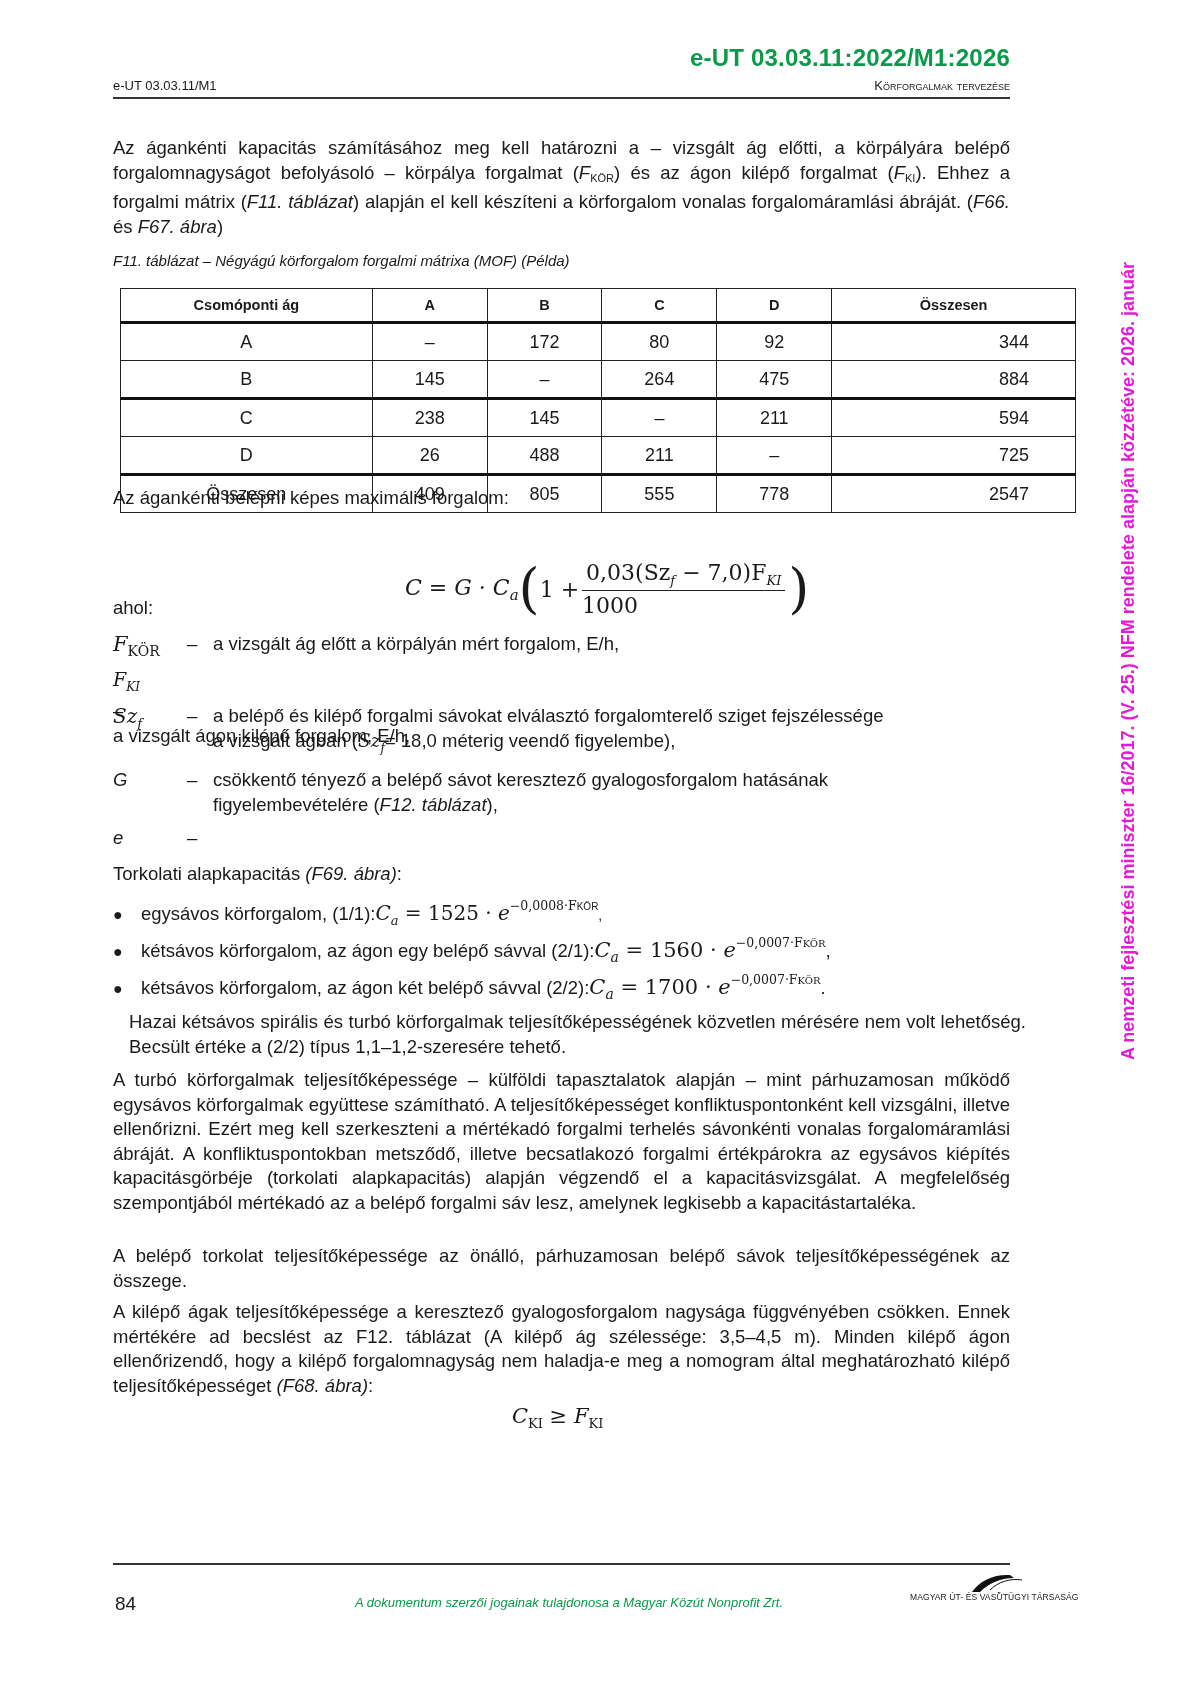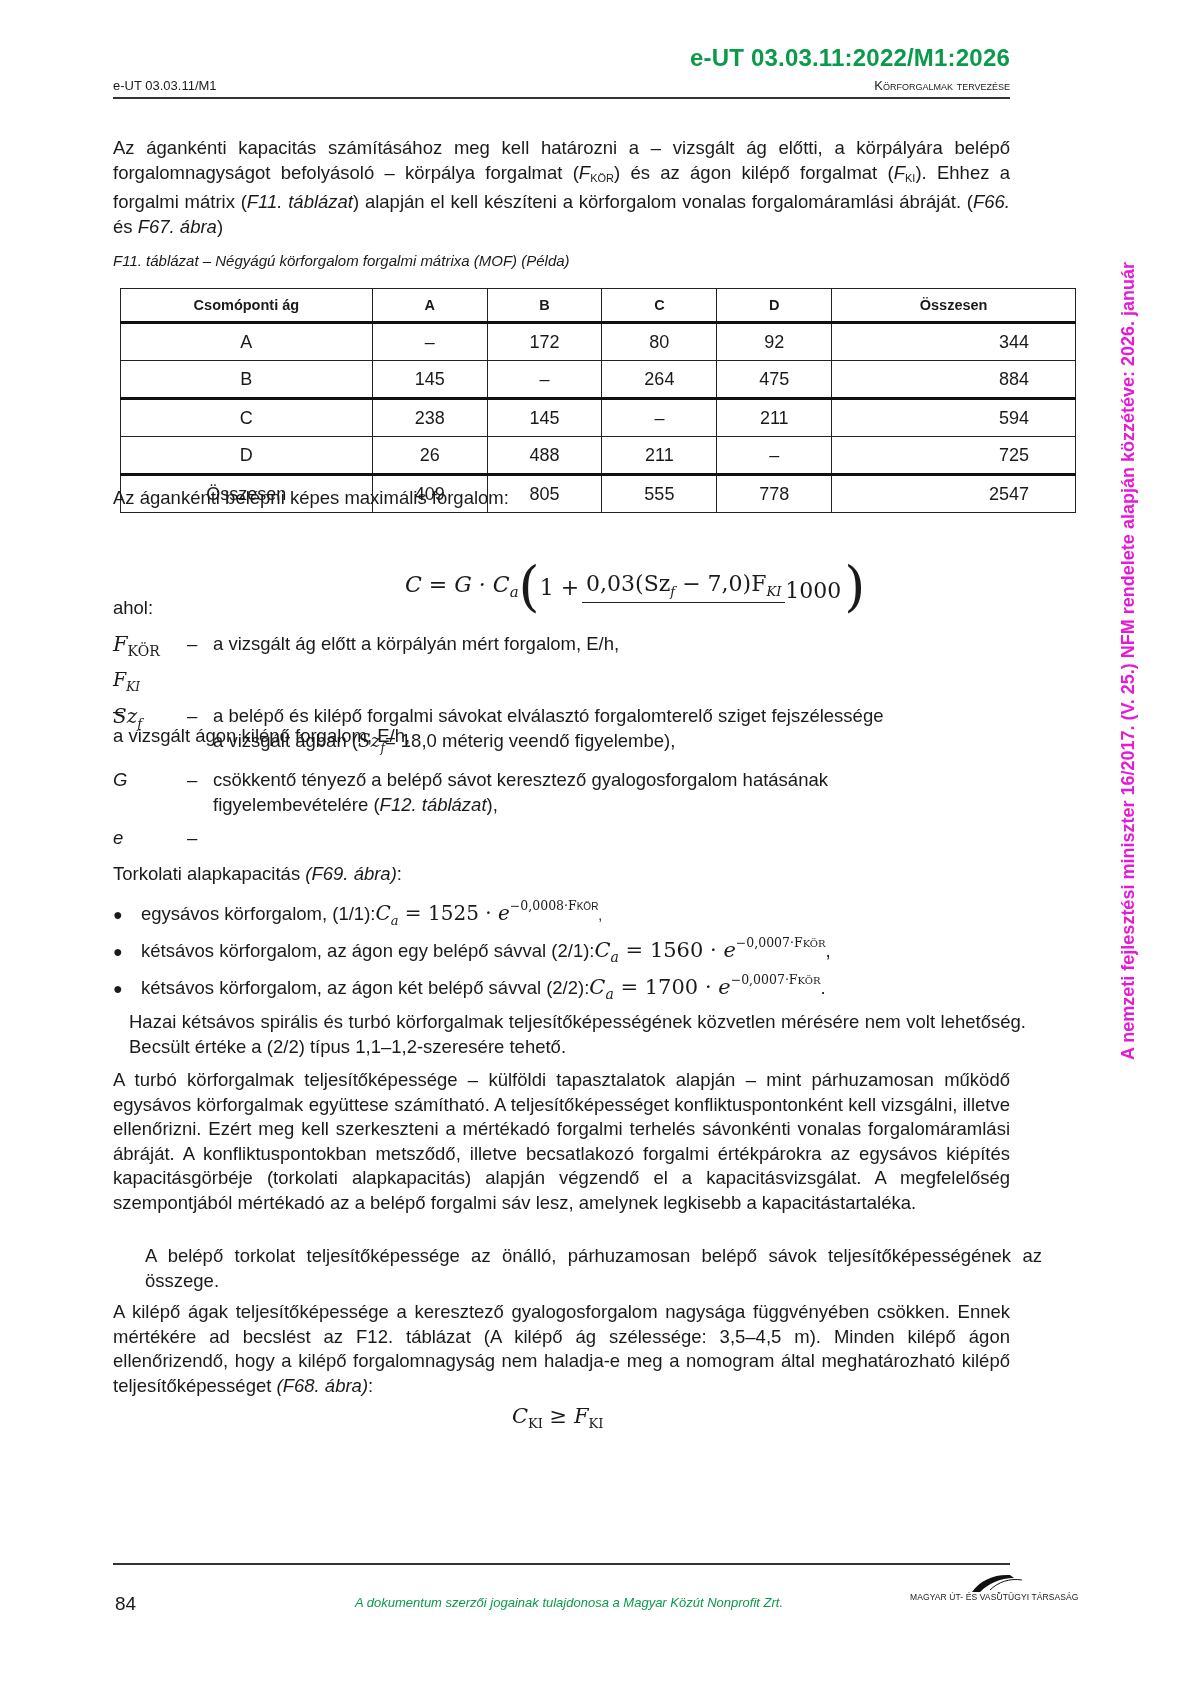--- a/index.html
+++ b/index.html
@@ -15,21 +15,21 @@
   sub.s { font-size:11px; vertical-align:-3px; }
   .caption { left:113px; top:252px; font-size:15px; font-style:italic; }
   table.mof { position:absolute; left:120px; top:288px; width:956px; border-collapse:collapse; font-size:18px; }
   table.mof td, table.mof th { border:1px solid #222; text-align:center; height:36px; padding:0; }
   table.mof th { font-size:14.5px; font-weight:bold; height:32px; }
   table.mof tr.thick-top td { border-top:3px solid #111; }
   table.mof td.num { text-align:right; padding-right:46px; }
   .math { font-family:"DejaVu Serif", serif; font-style:italic; }
   .mathr { font-family:"DejaVu Serif", serif; font-style:normal; }
   .formula { left:405px; top:560px; font-size:22px; display:flex; align-items:center; }
-  .frac { display:inline-flex; flex-direction:row; align-items:flex-end; margin:0 3px; }
+  .frac { display:inline-flex; flex-direction:column; align-items:flex-start; margin:0 3px; }
   .frac .num { border-bottom:1.5px solid #222; padding:0 4px 2px; }
   .frac .den { padding-top:2px; }
   .bigparen { font-size:54px; font-family:"DejaVu Serif", serif; font-weight:200; line-height:1; }
   .defrow { left:113px; font-size:18.5px; line-height:24.5px; display:flex; }
   .defsym { width:74px; }
   .defdash { width:26px; }
   .deftext { width:780px; }
   .bullet { left:113px; font-size:18.5px; display:flex; align-items:baseline; }
   .bullet .dot { width:28px; font-size:16px; }
   sup.e { font-size:12.5px; vertical-align:10px; }
@@ -172,21 +172,21 @@
 </div>
 <div class="abs bullet" style="top:972px;">
   <span class="dot">●</span>
   <span>kétsávos körforgalom, az ágon két belépő sávval (2/2): </span>
   <span class="math" style="font-size:21px">C<sub style="font-size:14px">a</sub><span class="mathr"> = </span><span class="mathr">1700</span><span class="mathr"> · </span>e<sup class="e"><span class="mathr">−0,0007·F</span><span class="mathr" style="font-size:10px">KÖR</span></sup></span>
     <span>.</span>
 </div>
 
 <div class="abs para" style="top:1010px;margin-left:16px;">Hazai kétsávos spirális és turbó körforgalmak teljesítőképességének közvetlen mérésére nem volt lehetőség. Becsült értéke a (2/2) típus 1,1–1,2-szeresére tehető.</div>
 <div class="abs para" style="top:1068px;">A turbó körforgalmak teljesítőképessége – külföldi tapasztalatok alapján – mint párhuzamosan mű­ködő egysávos körforgalmak együttese számítható. A teljesítőképességet konfliktuspontonként kell vizsgálni, illetve ellenőrizni. Ezért meg kell szerkeszteni a mértékadó forgalmi terhelés sávonkénti vonalas forgalomáramlási ábráját. A konfliktuspontokban metsződő, illetve becsatlakozó forgalmi értékpárokra az egysávos kiépítés kapacitásgörbéje (torkolati alapkapacitás) alapján végzendő el a kapacitásvizsgálat. A megfelelőség szempontjából mértékadó az a belépő forgalmi sáv lesz, amely­nek legkisebb a kapacitástartaléka.</div>
-<div class="abs para" style="top:1244px;margin-left:32px;">A belépő torkolat teljesítőképessége az önálló, párhuzamosan belépő sávok teljesítőképességének az összege.</div>
+<div class="abs para" style="top:1244px;">A belépő torkolat teljesítőképessége az önálló, párhuzamosan belépő sávok teljesítőképességének az összege.</div>
 <div class="abs para" style="top:1300px;"><span>A kilépő ágak teljesítőképessége a keresztező gyalogosforgalom nagysága függvényében csökken. Ennek mértékére ad becslést az F12. táblázat (A kilépő ág szélessége: 3,5–4,5 m). Minden kilépő ágon ellenőrizendő, hogy a kilépő forgalomnagyság nem haladja-e meg a nomogram által megha­tározható kilépő teljesítőképességet </span><i>(F68. ábra)</i><span>:</span></div>
 
 <div class="abs" style="left:512px; top:1404px; font-size:21px;">
   <span class="math">C</span><sub class="mathr" style="font-size:13px">KI</sub><span class="math"> ≥ F</span><sub class="mathr" style="font-size:13px">KI</sub>
 </div>
 
 <div class="abs ft-rule"></div>
 <div class="abs pagenum">84</div>
 <div class="abs footer-text">A dokumentum szerzői jogainak tulajdonosa a Magyar Közút Nonprofit Zrt.</div>
 <div class="abs logo">

